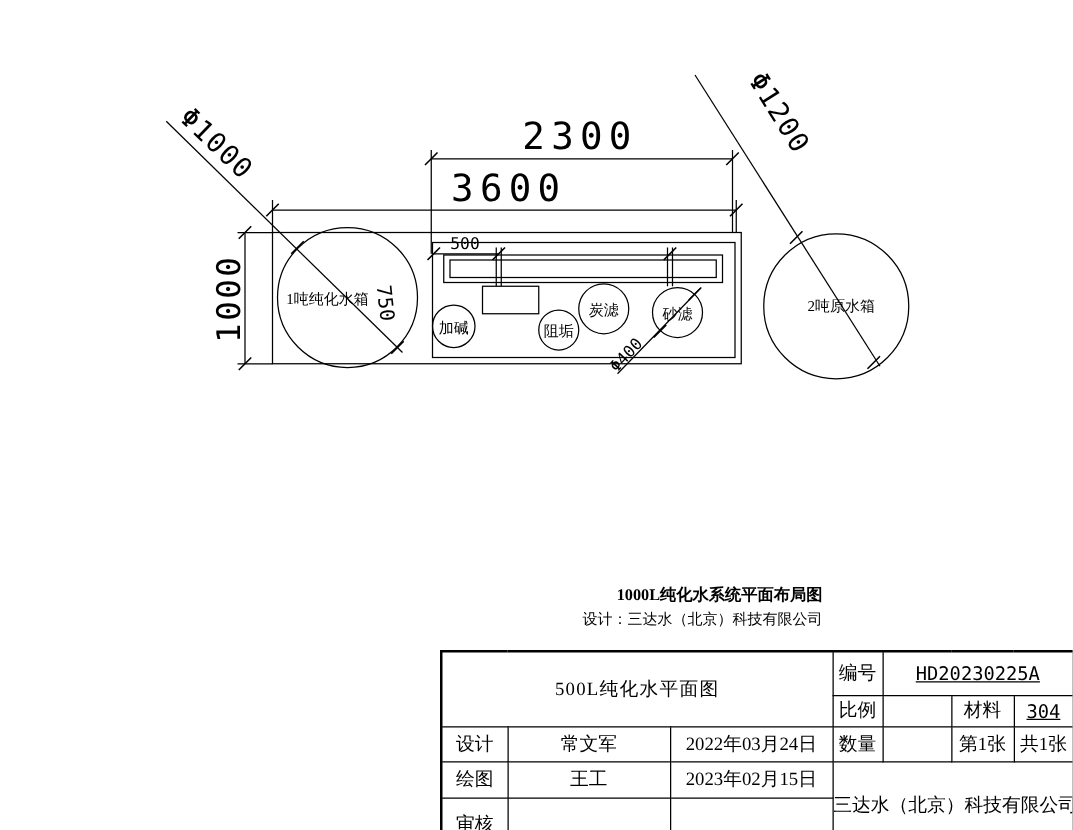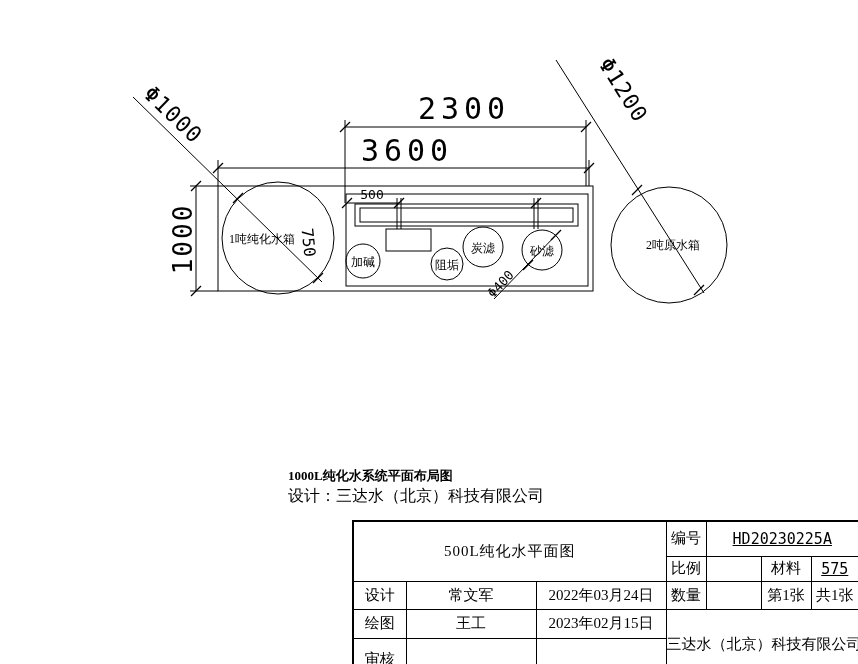--- a/index.html
+++ b/index.html
@@ -6,24 +6,24 @@
   body{
     width:858px;height:664px;position:relative;overflow:hidden;
     background:#ffffff;color:#000;
     font-family:"Liberation Serif", serif;
   }
   svg text{fill:#000;stroke:none;}
   .num{font-family:"DejaVu Sans Mono", monospace;}
   .cjk{font-family:"Liberation Serif", serif;font-size:12px;}
   .caption{
     position:absolute;left:288px;top:467px;width:370px;
-    text-align:left;line-height:17px;
+    text-align:right;line-height:17px;
   }
   .caption .l1{font-size:13px;font-weight:bold;}
-  .caption .l2{font-size:16px;margin-top:3px;}
+  .caption .l2{font-size:12px;margin-top:3px;}
   table.titleblock{
     position:absolute;left:352px;top:520px;width:506px;
     border-collapse:collapse;table-layout:fixed;
     border:2px solid #000;
   }
   table.titleblock td{
     border:1px solid #000;text-align:center;vertical-align:middle;
     font-size:15px;padding:0;overflow:hidden;
   }
   td.cell-title{font-size:21px;text-align:left;padding-left:6px;letter-spacing:1px;margin-left:44px;}
@@ -134,21 +134,21 @@
   <tbody>
       <tr style="height:35px">
     <td colspan="3" rowspan="2" class="cell-title">500L纯化水平面图</td>
     <td>编号</td>
     <td colspan="3" class="cell-mono cell-code">HD20230225A</td>
   </tr>
   <tr style="height:25px">
     <td>比例</td>
     <td></td>
     <td>材料</td>
-    <td class="cell-mono">575</td>
+    <td class="cell-mono">304</td>
   </tr>
   <tr style="height:28px">
     <td>设计</td>
     <td>常文军</td>
     <td>2022年03月24日</td>
     <td>数量</td>
     <td></td>
     <td>第1张</td>
     <td>共1张</td>
   </tr>

